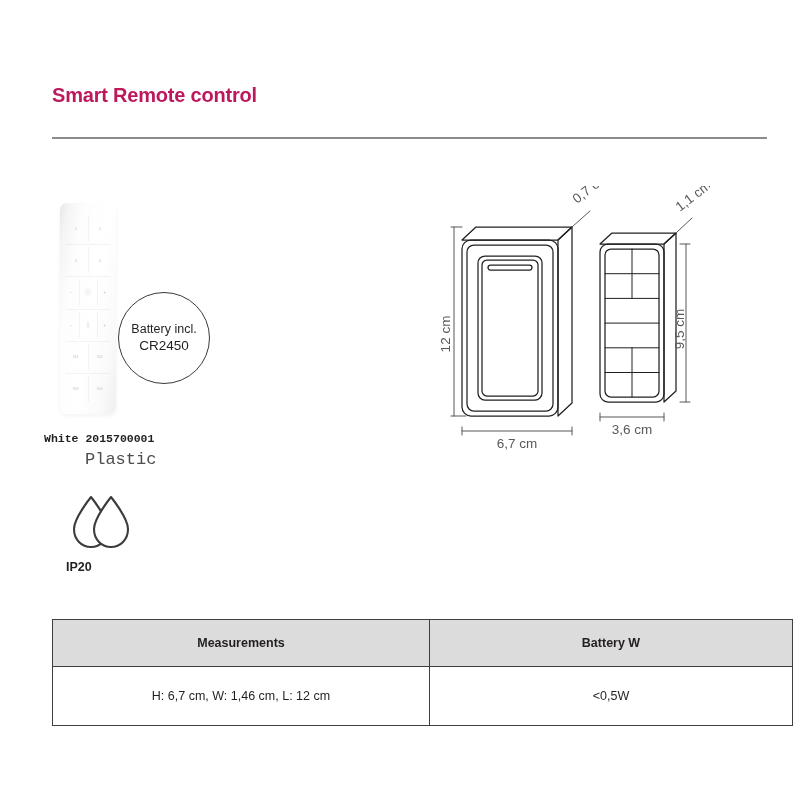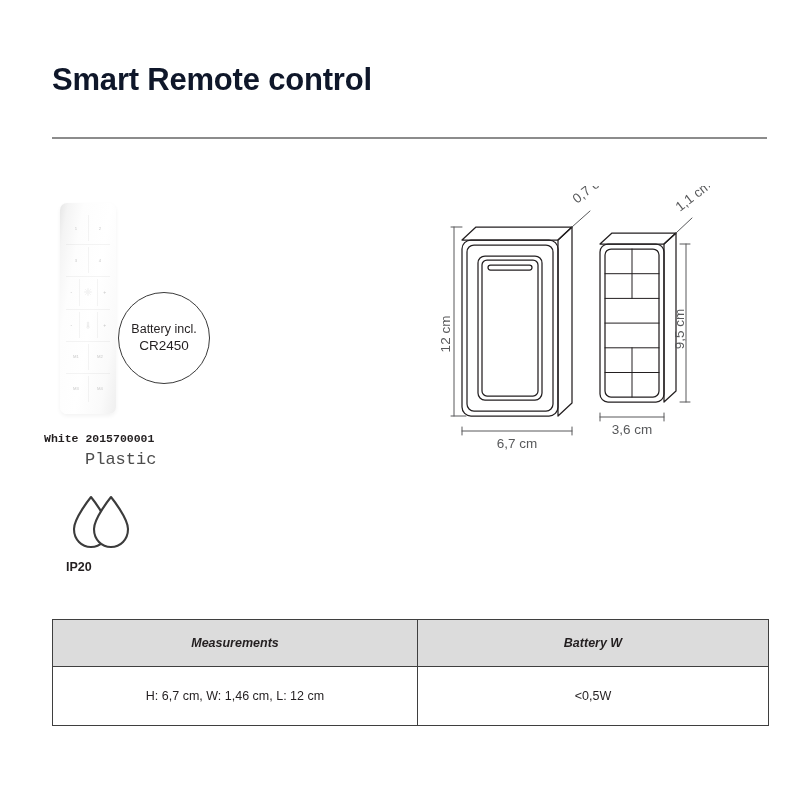--- a/index.html
+++ b/index.html
@@ -14,25 +14,25 @@
     position: relative;
     font-family: "Liberation Sans", sans-serif;
     color: #231f20;
     overflow: hidden;
   }
 
   
   .page-title {
     position: absolute;
     left: 52px;
-    top: 62px;
-    font-size: 31px;
+    top: 84px;
+    font-size: 20px;
     font-weight: bold;
     letter-spacing: -0.2px;
-    color: #0f172a;
+    color: #be185d;
     white-space: nowrap;
   }
   .title-rule {
     position: absolute;
     left: 52px;
     top: 137px;
     width: 715px;
     height: 2px;
     background: #8c8c8c;
   }
@@ -189,22 +189,21 @@
   .spec-table th, .spec-table td {
     border: 1.4px solid #3f3f3f;
     text-align: center;
     font-size: 12.5px;
     color: #231f20;
   }
   .spec-table th {
     background: #dcdcdc;
     font-weight: bold;
     height: 46px;
-    padding: 0 2px;
-    font-style: italic;
+    padding: 0 8px;
   }
   .spec-table td {
     background: #ffffff;
     height: 44px;
     padding: 7px 6px;
     font-weight: normal;
   }
   .col-a { width: 360px; }
   .col-b { width: 346px; }
 </style>

